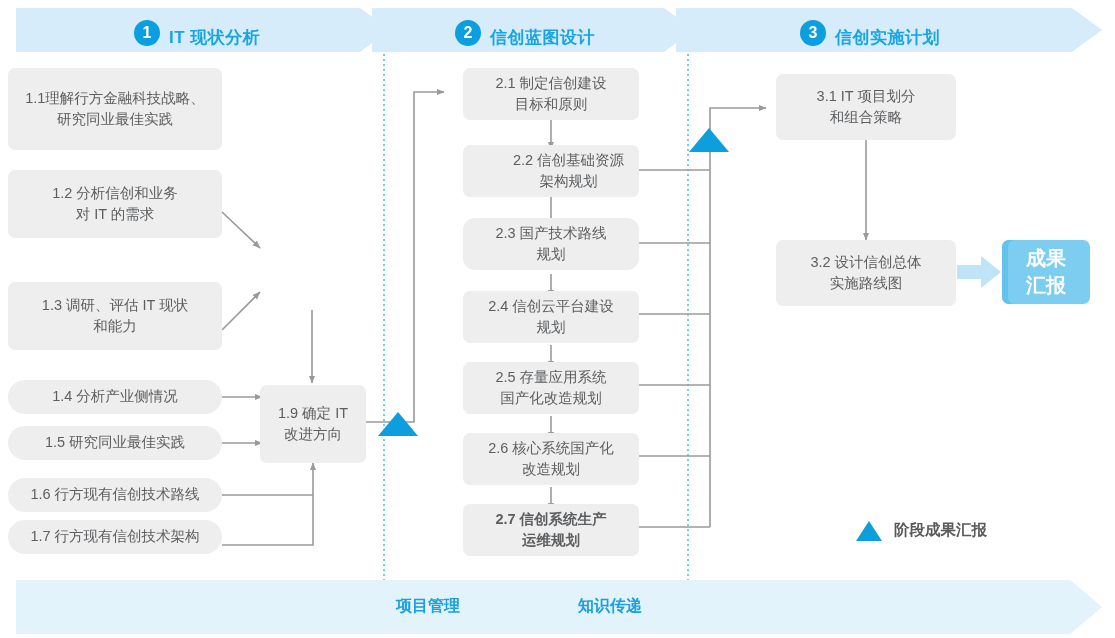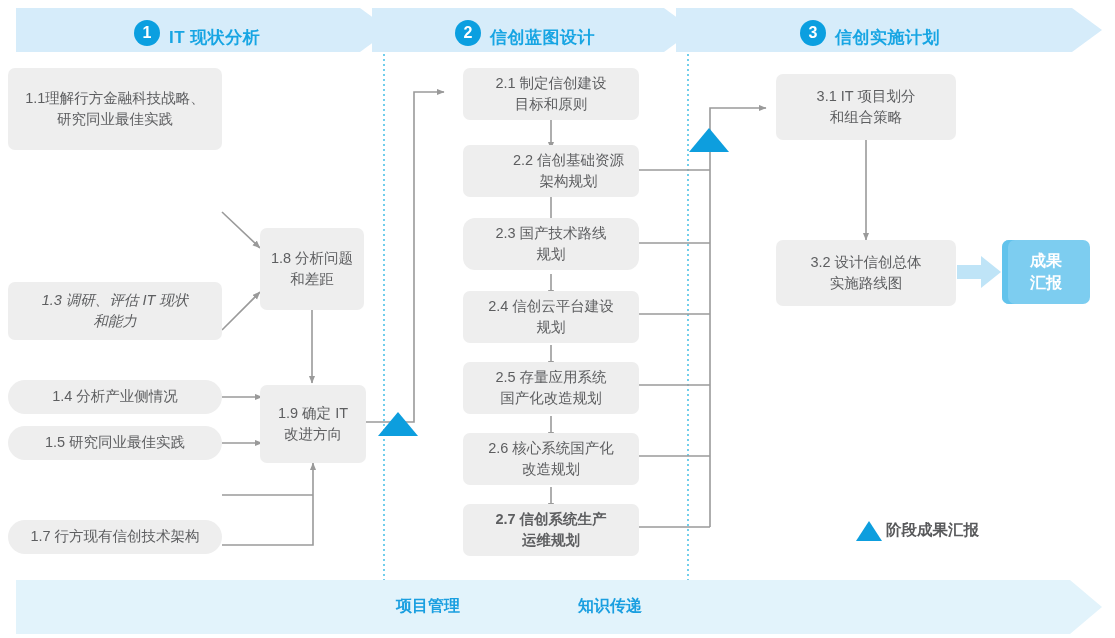--- a/index.html
+++ b/index.html
@@ -49,29 +49,29 @@
   }
   .node.pill{border-radius:18px;}
 
   
   .result-badge{
     position:absolute;
     background:#7dcdf0;
     border-radius:7px;
     display:flex;align-items:center;justify-content:center;
     text-align:center;
-    color:#ffffff;font-weight:bold;font-size:16px;line-height:1.35;
+    color:#ffffff;font-weight:bold;font-size:20px;line-height:1.35;
     white-space:pre-line;
     z-index:3;
     box-shadow:inset 6px 0 0 0 #62c3ec;
   }
 
   
   .legend{
-    position:absolute;display:flex;align-items:center;gap:4px;z-index:4;
+    position:absolute;display:flex;align-items:center;gap:12px;z-index:4;
   }
   .legend-tri{
     width:0;height:0;
     border-left:13px solid transparent;
     border-right:13px solid transparent;
     border-bottom:20px solid #0d9ede;
   }
   .legend-text{font-size:15.5px;font-weight:bold;color:#58595b;white-space:nowrap;}
 
   
@@ -171,33 +171,34 @@
   </div>
 
   <div class="phase-label" style="left:800px;top:17px;">
     <span class="phase-num">3</span>
     <span class="phase-text">信创实施计划</span>
   </div>
 
   <div class="node" style="left:8px;top:68px;width:214px;height:82px;">1.1理解行方金融科技战略、
 研究同业最佳实践</div>
 
-
-  <div class="node" style="left:8px;top:282px;width:214px;height:58px;font-style:italic;">1.3 调研、评估 IT 现状
+  <div class="node" style="left:8px;top:170px;width:214px;height:68px;">1.2 分析信创和业务
+对 IT 的需求</div>
+
+  <div class="node" style="left:8px;top:282px;width:214px;height:68px;">1.3 调研、评估 IT 现状
 和能力</div>
 
   <div class="node pill" style="left:8px;top:380px;width:214px;height:34px;">1.4 分析产业侧情况</div>
 
   <div class="node pill" style="left:8px;top:426px;width:214px;height:34px;">1.5 研究同业最佳实践</div>
 
+  <div class="node pill" style="left:8px;top:478px;width:214px;height:34px;">1.6 行方现有信创技术路线</div>
 
   <div class="node pill" style="left:8px;top:520px;width:214px;height:34px;">1.7 行方现有信创技术架构</div>
 
-  <div class="node" style="left:260px;top:228px;width:104px;height:82px;">1.8 分析问题
-和差距</div>
 
   <div class="node" style="left:260px;top:385px;width:106px;height:78px;">1.9 确定 IT
 改进方向</div>
 
   <div class="node" style="left:463px;top:68px;width:176px;height:52px;">2.1 制定信创建设
 目标和原则</div>
 
   <div class="node" style="left:463px;top:145px;width:176px;height:52px;padding-left:43px;">2.2 信创基础资源
 架构规划</div>
 

